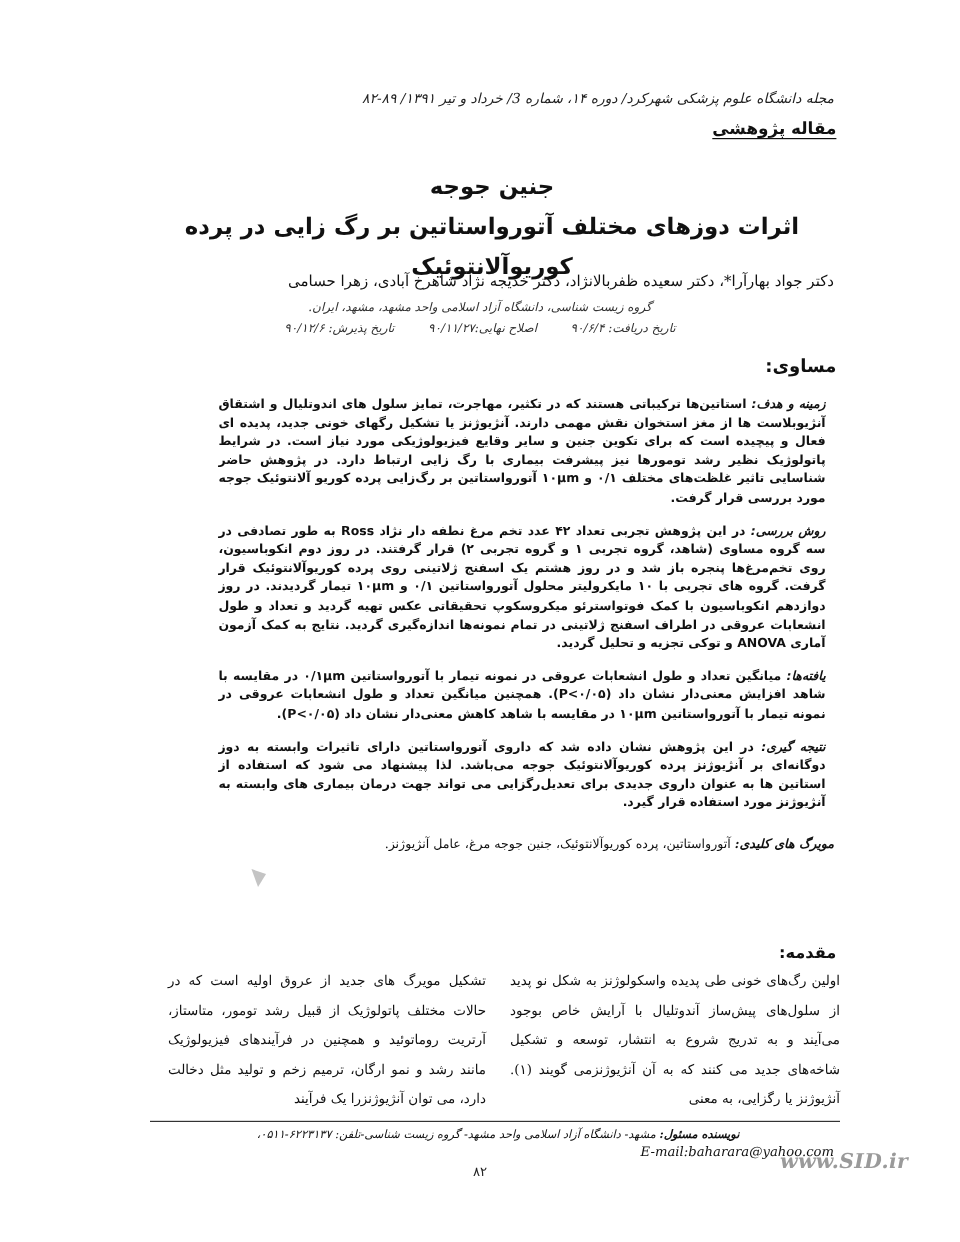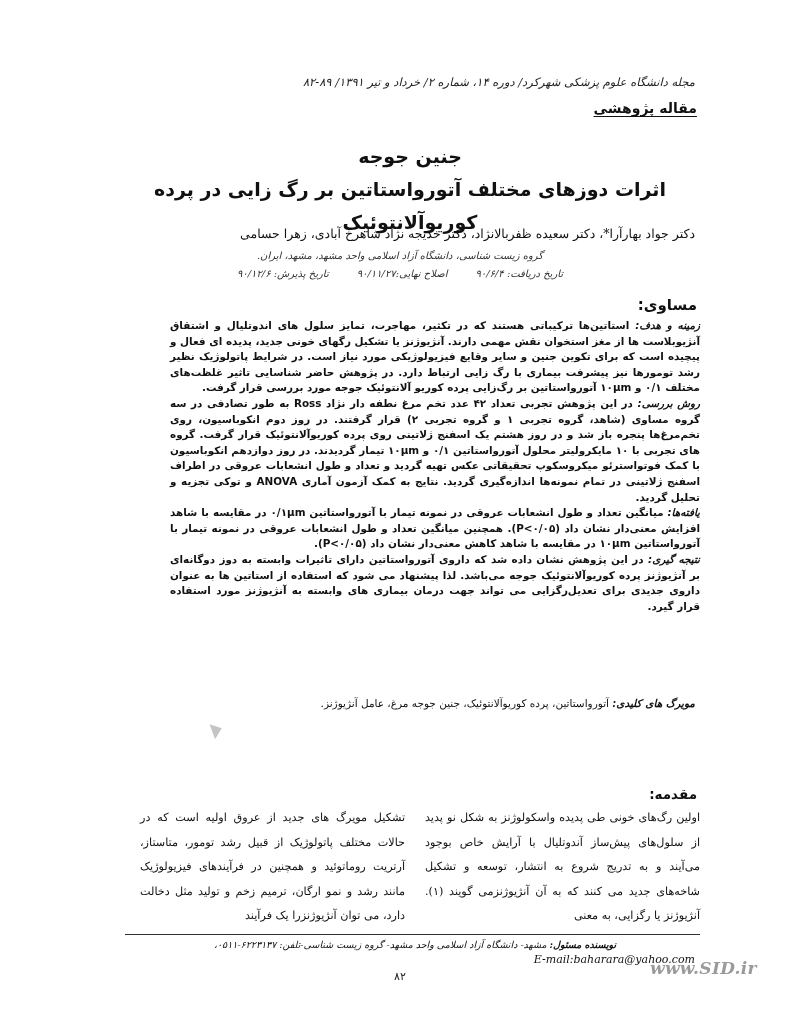--- a/index.html
+++ b/index.html
@@ -13,21 +13,21 @@
   .title { top: 140px; left: 120px; width: 580px; text-align: center; font-weight: bold; font-size: 19px; line-height: 33px; }
 
   .authors { top: 226px; right: 105px; width: 560px; text-align: right; font-family: "DejaVu Serif", serif; font-size: 12.5px; white-space: nowrap; }
   .affiliation { top: 250px; left: 200px; width: 400px; text-align: center; font-family: "DejaVu Serif", serif; font-style: italic; font-size: 10px; color: #333; white-space: nowrap; }
   .dates { top: 268px; left: 200px; width: 400px; text-align: center; font-family: "DejaVu Serif", serif; font-style: italic; font-size: 10px; color: #333; white-space: nowrap; }
   .dates span { margin: 0 14px; }
 
   .abstract-heading { top: 296px; right: 103px; font-weight: bold; font-size: 15px; }
 
   .abstract { top: 318px; left: 170px; width: 530px; font-size: 10.4px; line-height: 15.6px; text-align: justify; text-align-last: right; font-weight: bold; }
-  .abstract p { margin: 0; }
+  .abstract p { margin: 12px; }
   .abstract .label { font-style: italic; font-weight: bold; }
 
   .keywords { top: 697px; right: 105px; width: 520px; text-align: right; font-family: "DejaVu Serif", serif; font-size: 10.5px; white-space: nowrap; }
   .keywords .label { font-weight: bold; font-style: italic; }
 
   .mark { top: 722px; left: 212px; width: 0; height: 0; border-top: 8px solid transparent; border-bottom: 8px solid transparent; border-left: 10px solid #c4c4c4; transform: rotate(-20deg); }
 
   .intro-heading { top: 786px; right: 103px; font-weight: bold; font-size: 13.5px; }
 
   .col { font-family: "DejaVu Serif", serif; font-size: 11.2px; line-height: 24.6px; text-align: justify; text-align-last: right; }
@@ -38,21 +38,21 @@
   .footnote-rule { top: 934px; left: 125px; width: 575px; height: 0; border-top: 1.5px solid #333; }
   .footnote { top: 939px; right: 105px; width: 560px; text-align: center; font-family: "DejaVu Serif", serif; font-style: italic; font-size: 9.5px; white-space: nowrap; }
   .footnote .label { font-weight: bold; }
   .email { top: 953px; right: 105px; font-family: "DejaVu Serif", serif; font-style: italic; font-size: 11px; white-space: nowrap; }
   .watermark { top: 958px; left: 650px; font-family: "DejaVu Serif", serif; font-style: italic; font-weight: bold; font-size: 17px; color: #9a9a9a; white-space: nowrap; letter-spacing: 0.3px; }
   .page-number { top: 970px; left: 380px; width: 40px; text-align: center; font-size: 11px; color: #222; }
 </style>
 </head>
 <body>
 
-<div class="abs rtl journal-header">مجله دانشگاه علوم پزشکی شهرکرد/ دوره ۱۴، شماره ۲/ خرداد و تیر ۱۳۹۱/ ۸۹-۸۲</div>
+<div class="abs rtl journal-header">مجله دانشگاه علوم پزشکی شهرکرد/ دوره ۱۴، شماره 3/ خرداد و تیر ۱۳۹۱/ ۸۹-۸۲</div>
 <div class="abs rtl article-type">مقاله پژوهشی</div>
 
 <div class="abs rtl title">
   <div>جنین جوجه</div>
   <div>اثرات دوزهای مختلف آتورواستاتین بر رگ زایی در پرده کوریوآلانتوئیک</div>
 </div>
 
 <div class="abs rtl authors">دکتر جواد بهارآرا*، دکتر سعیده ظفربالانژاد، دکتر خدیجه نژاد شاهرخ آبادی، زهرا حسامی</div>
 <div class="abs rtl affiliation">گروه زیست شناسی، دانشگاه آزاد اسلامی واحد مشهد، مشهد، ایران.</div>
 <div class="abs rtl dates">

